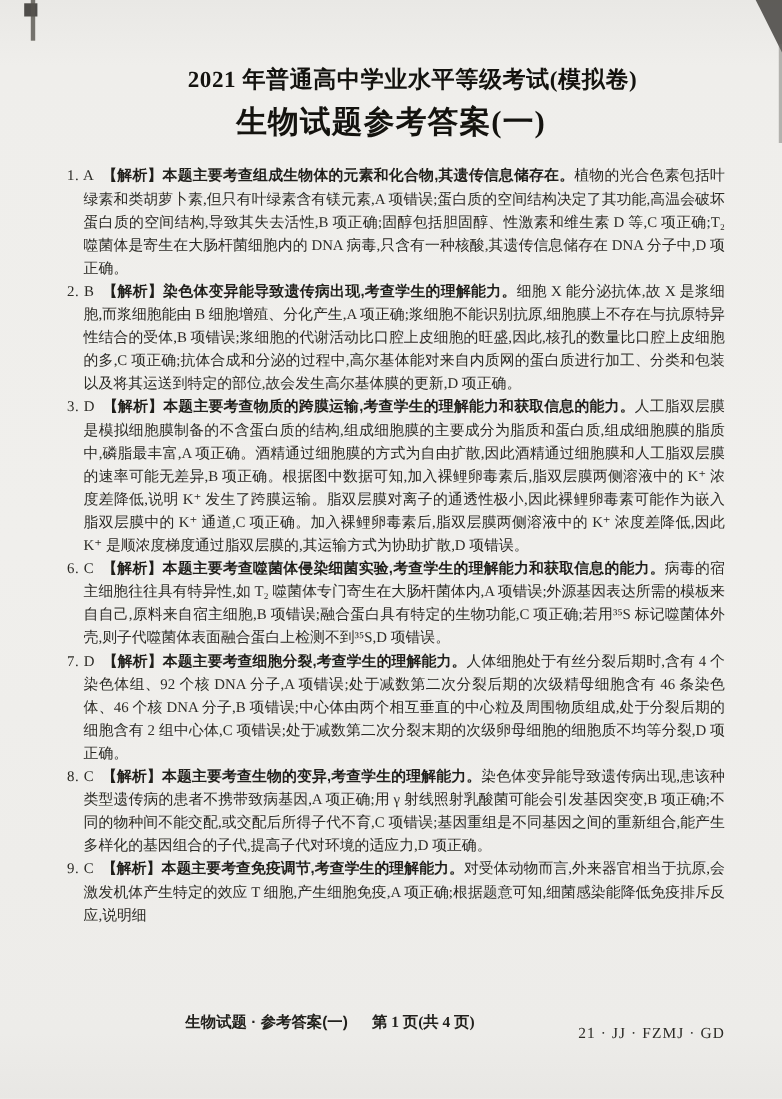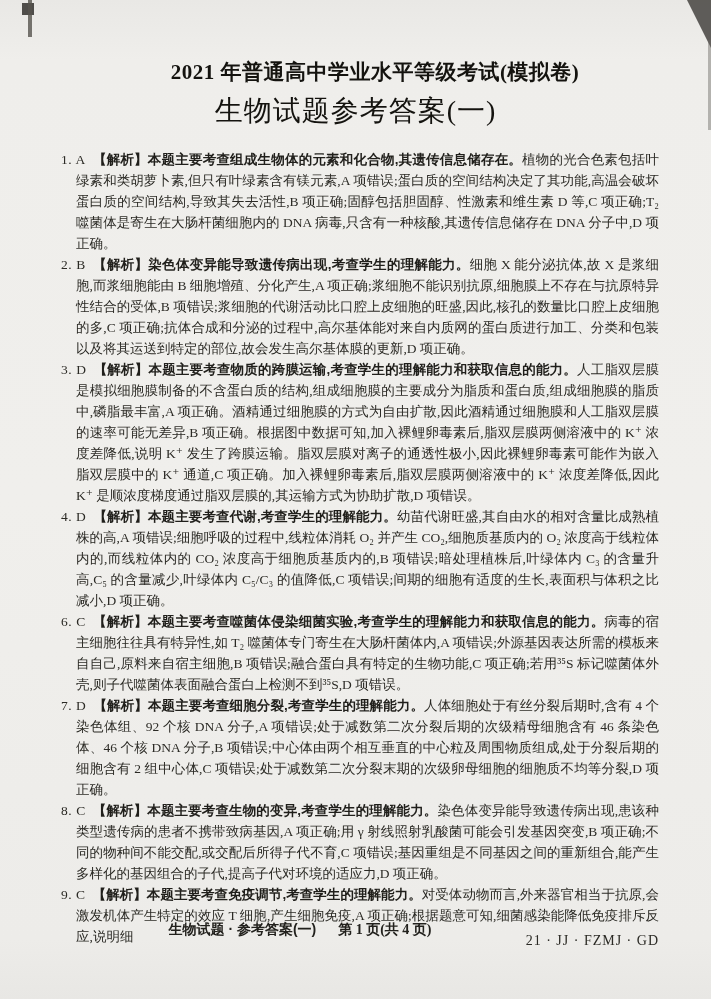--- a/index.html
+++ b/index.html
@@ -12,21 +12,21 @@
   }
   
   .mark-tl{position:absolute;left:22px;top:3px;width:12px;height:12px;background:#3e3c38;opacity:.9;}
   .mark-tl-bar{position:absolute;left:28px;top:0;width:4px;height:37px;background:#56544e;opacity:.8;}
   .mark-tr{position:absolute;right:0;top:0;width:0;height:0;
     border-top:48px solid #45433f;border-left:24px solid transparent;opacity:.85;}
   .edge-r{position:absolute;right:0;top:40px;width:3px;height:90px;background:#6b6964;opacity:.45;}
   
   .titles{padding-top:58px;text-align:center;color:#14130f;}
   .title-main{font-size:21px;font-weight:700;letter-spacing:.5px;margin:0;padding-left:39px;}
-  .title-sub{font-size:28px;font-weight:400;letter-spacing:1px;margin:6px 0 15px 0;}
+  .title-sub{font-size:28px;font-weight:700;letter-spacing:1px;margin:6px 0 15px 0;}
   
   .answers{position:absolute;left:61px;right:52px;top:149px;
     font-size:13.5px;line-height:21px;text-align:justify;text-justify:inter-character;}
   .item{margin:0;padding-left:15px;text-indent:-15px;}
   .num{letter-spacing:.5px;margin-right:7px;}
   .ana{font-family:"Liberation Sans","DejaVu Sans",sans-serif;font-weight:700;color:#201f1b;}
   .txt{color:#2b2a25;}
   
   .footer{position:absolute;left:61px;right:52px;top:921px;height:22px;font-size:14px;}
   .footer-center{display:block;text-align:center;
@@ -48,21 +48,20 @@
 
   <div class="titles">
     <p class="title-main">2021 年普通高中学业水平等级考试(模拟卷)</p>
     <p class="title-sub">生物试题参考答案(一)</p>
   </div>
 
   <div class="answers">
     <p class="item"><span class="num">1. A</span><span class="ana">【解析】本题主要考查组成生物体的元素和化合物,其遗传信息储存在。</span><span class="txt">植物的光合色素包括叶绿素和类胡萝卜素,但只有叶绿素含有镁元素,A 项错误;蛋白质的空间结构决定了其功能,高温会破坏蛋白质的空间结构,导致其失去活性,B 项正确;固醇包括胆固醇、性激素和维生素 D 等,C 项正确;T₂ 噬菌体是寄生在大肠杆菌细胞内的 DNA 病毒,只含有一种核酸,其遗传信息储存在 DNA 分子中,D 项正确。</span></p>
     <p class="item"><span class="num">2. B</span><span class="ana">【解析】染色体变异能导致遗传病出现,考查学生的理解能力。</span><span class="txt">细胞 X 能分泌抗体,故 X 是浆细胞,而浆细胞能由 B 细胞增殖、分化产生,A 项正确;浆细胞不能识别抗原,细胞膜上不存在与抗原特异性结合的受体,B 项错误;浆细胞的代谢活动比口腔上皮细胞的旺盛,因此,核孔的数量比口腔上皮细胞的多,C 项正确;抗体合成和分泌的过程中,高尔基体能对来自内质网的蛋白质进行加工、分类和包装以及将其运送到特定的部位,故会发生高尔基体膜的更新,D 项正确。</span></p>
     <p class="item"><span class="num">3. D</span><span class="ana">【解析】本题主要考查物质的跨膜运输,考查学生的理解能力和获取信息的能力。</span><span class="txt">人工脂双层膜是模拟细胞膜制备的不含蛋白质的结构,组成细胞膜的主要成分为脂质和蛋白质,组成细胞膜的脂质中,磷脂最丰富,A 项正确。酒精通过细胞膜的方式为自由扩散,因此酒精通过细胞膜和人工脂双层膜的速率可能无差异,B 项正确。根据图中数据可知,加入裸鲤卵毒素后,脂双层膜两侧溶液中的 K⁺ 浓度差降低,说明 K⁺ 发生了跨膜运输。脂双层膜对离子的通透性极小,因此裸鲤卵毒素可能作为嵌入脂双层膜中的 K⁺ 通道,C 项正确。加入裸鲤卵毒素后,脂双层膜两侧溶液中的 K⁺ 浓度差降低,因此 K⁺ 是顺浓度梯度通过脂双层膜的,其运输方式为协助扩散,D 项错误。</span></p>
-    <p class="item"><span class="num">4. D</span><span class="ana">【解析】本题主要考查代谢,考查学生的理解能力。</span><span class="txt">幼苗代谢旺盛,其自由水的相对含量比成熟植株的高,A 项错误;细胞呼吸的过程中,线粒体消耗 O₂ 并产生 CO₂,细胞质基质内的 O₂ 浓度高于线粒体内的,而线粒体内的 CO₂ 浓度高于细胞质基质内的,B 项错误;暗处理植株后,叶绿体内 C₃ 的含量升高,C₅ 的含量减少,叶绿体内 C₅/C₃ 的值降低,C 项错误;间期的细胞有适度的生长,表面积与体积之比减小,D 项正确。</span></p>
     <p class="item"><span class="num">6. C</span><span class="ana">【解析】本题主要考查噬菌体侵染细菌实验,考查学生的理解能力和获取信息的能力。</span><span class="txt">病毒的宿主细胞往往具有特异性,如 T₂ 噬菌体专门寄生在大肠杆菌体内,A 项错误;外源基因表达所需的模板来自自己,原料来自宿主细胞,B 项错误;融合蛋白具有特定的生物功能,C 项正确;若用³⁵S 标记噬菌体外壳,则子代噬菌体表面融合蛋白上检测不到³⁵S,D 项错误。</span></p>
     <p class="item"><span class="num">7. D</span><span class="ana">【解析】本题主要考查细胞分裂,考查学生的理解能力。</span><span class="txt">人体细胞处于有丝分裂后期时,含有 4 个染色体组、92 个核 DNA 分子,A 项错误;处于减数第二次分裂后期的次级精母细胞含有 46 条染色体、46 个核 DNA 分子,B 项错误;中心体由两个相互垂直的中心粒及周围物质组成,处于分裂后期的细胞含有 2 组中心体,C 项错误;处于减数第二次分裂末期的次级卵母细胞的细胞质不均等分裂,D 项正确。</span></p>
     <p class="item"><span class="num">8. C</span><span class="ana">【解析】本题主要考查生物的变异,考查学生的理解能力。</span><span class="txt">染色体变异能导致遗传病出现,患该种类型遗传病的患者不携带致病基因,A 项正确;用 γ 射线照射乳酸菌可能会引发基因突变,B 项正确;不同的物种间不能交配,或交配后所得子代不育,C 项错误;基因重组是不同基因之间的重新组合,能产生多样化的基因组合的子代,提高子代对环境的适应力,D 项正确。</span></p>
     <p class="item"><span class="num">9. C</span><span class="ana">【解析】本题主要考查免疫调节,考查学生的理解能力。</span><span class="txt">对受体动物而言,外来器官相当于抗原,会激发机体产生特定的效应 T 细胞,产生细胞免疫,A 项正确;根据题意可知,细菌感染能降低免疫排斥反应,说明细</span></p>
   </div>
 
   <div class="footer">
     <span class="footer-center">
       <span>生物试题 · 参考答案(一)</span>
       <span class="footer-page">第 1 页(共 4 页)</span>

